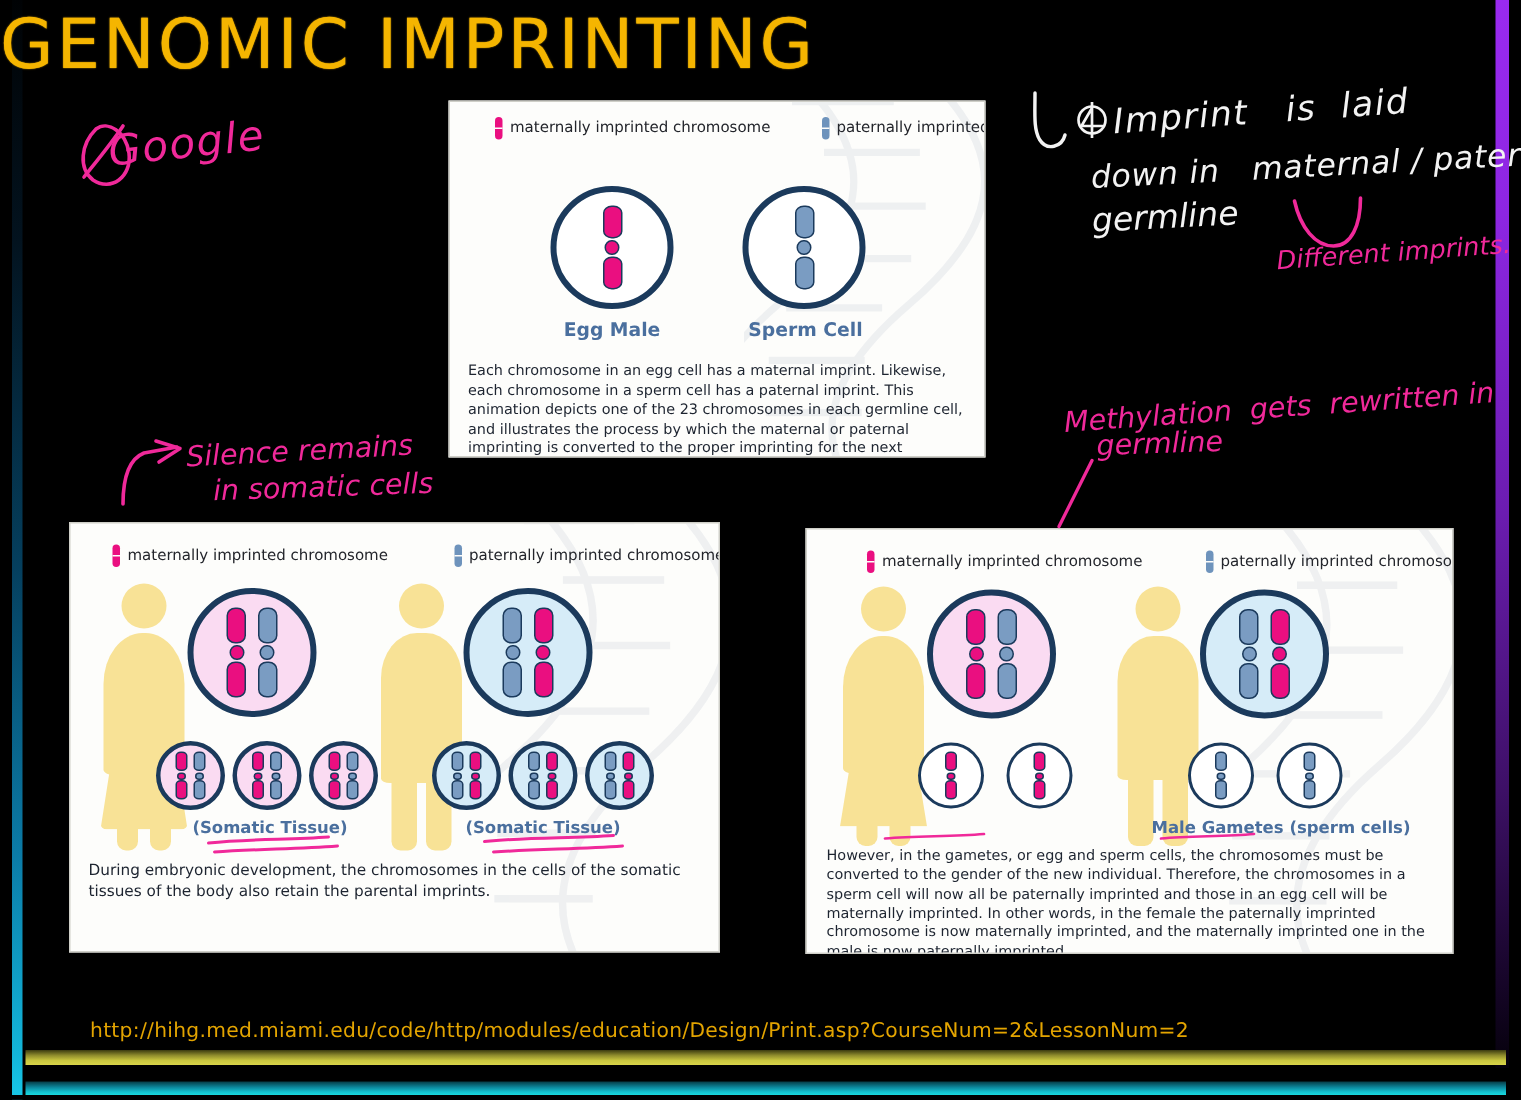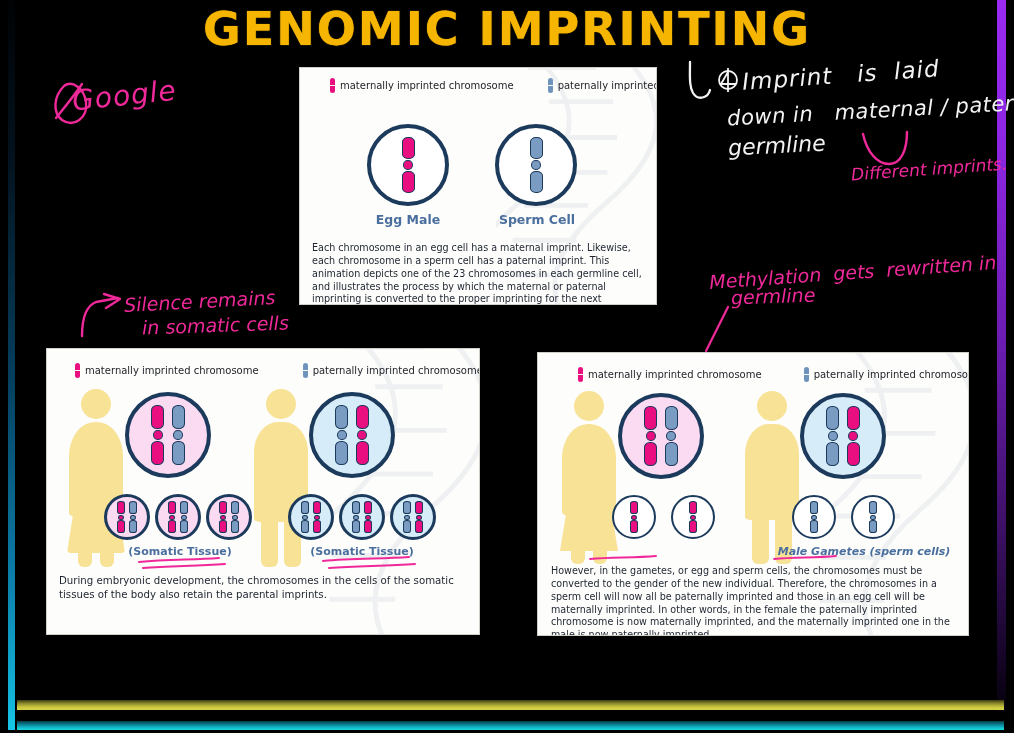--- a/index.html
+++ b/index.html
@@ -30,23 +30,22 @@
     position: absolute; left: 17px; right: 10px; bottom: 3px; height: 9px;
     background: linear-gradient(to bottom, #063b45 0%, #0c8ba0 45%, #14c2cf 78%, #19d8dd 100%);
   }
   .edge-bottom-darkcap {
     position: absolute; left: 0; right: 0; bottom: 0; height: 3px; background: #000;
   }
 
   
   .title {
     position: absolute; left: 0; top: 2px; width: 1014px;
-    text-align: center;
     font-family: "DejaVu Sans", sans-serif;
-    font-weight: 700; font-size: 46px; letter-spacing: 2px;
+    font-weight: 400; font-size: 46px; letter-spacing: 2px;
     color: #F5B500;
     text-shadow: 0 0 1px #F5B500;
   }
 
   
   .panel {
     position: absolute; background: #fdfdfb;
     border: 1px solid #cfcfc8;
     overflow: hidden;
   }
@@ -428,21 +427,21 @@
           <span class="arm" style="top:19px;height:13px;"></span>
         </span>
     </div>
     <div class="cell tiny" style="left:313px; top:142px; width:44px; height:44px;">
       <span class="chrom p" style="width:8px; height:32px;">
           <span class="arm" style="top:0;height:13px;"></span>
           <span class="cent" style="top:13.5px;height:5.5px;"></span>
           <span class="arm" style="top:19px;height:13px;"></span>
         </span>
     </div>
-    <div class="cell-caption sm" style="left:236px; top:192px; width:180px;font-style:italic;">Male Gametes (sperm cells)</div>
+    <div class="cell-caption sm" style="left:226px; top:192px; width:180px;">Male Gametes (sperm cells)</div>
 
     <div class="para" style="left:13px; top:212px; width:406px; font-size:9.6px;">However, in the gametes, or egg and sperm cells, the chromosomes must be converted to the gender of the new individual. Therefore, the chromosomes in a sperm cell will now all be paternally imprinted and those in an egg cell will be maternally imprinted. In other words, in the female the paternally imprinted chromosome is now maternally imprinted, and the maternally imprinted one in the male is now paternally imprinted.</div>
 
     <svg class="hw-svg" style="left:0; top:0; width:432px; height:284px;">
       <g stroke="#F0299A" stroke-width="1.8" fill="none" stroke-linecap="round">
         <path d="M52 206 C 74 204, 96 205, 118 203"></path>
         <path d="M236 206 C 256 204, 278 205, 298 203"></path>
       </g>
     </svg>
   </div>
@@ -487,14 +486,15 @@
   <div class="ink pink" style="left:142px; top:314px; font-size:19px; font-style:italic; transform:rotate(-2deg);">in somatic cells</div>
 
   <div class="ink pink" style="left:709px; top:261px; font-size:19px; font-style:italic; transform:rotate(-4deg);">Methylation  gets  rewritten in</div>
   <div class="ink pink" style="left:731px; top:285px; font-size:19px; font-style:italic; transform:rotate(-2deg);">germline</div>
   <svg class="hw-svg" style="left:700px; top:305px; width:40px; height:50px;">
     <g stroke="#F0299A" stroke-width="2.2" fill="none" stroke-linecap="round">
       <path d="M28 2 L6 46"></path>
     </g>
   </svg>
 
+  <div class="url">http://hihg.med.miami.edu/code/http/modules/education/Design/Print.asp?CourseNum=2&amp;LessonNum=2</div>
 
 </div>
 
 </body></html>

